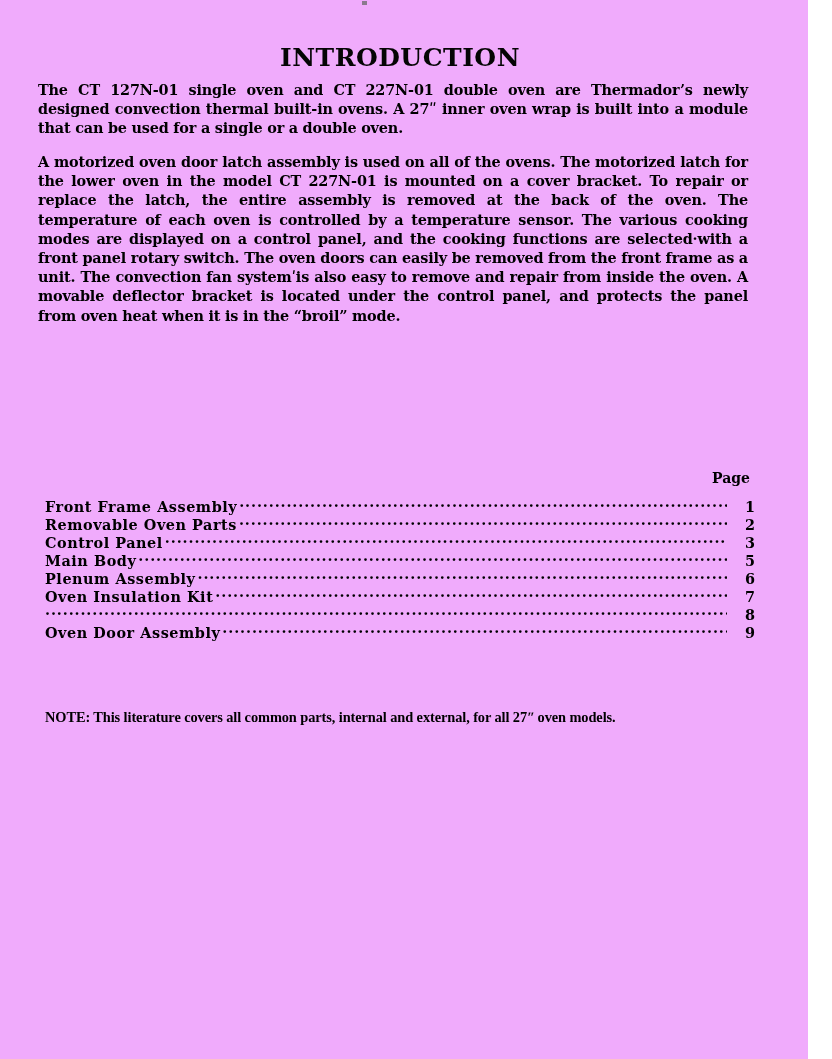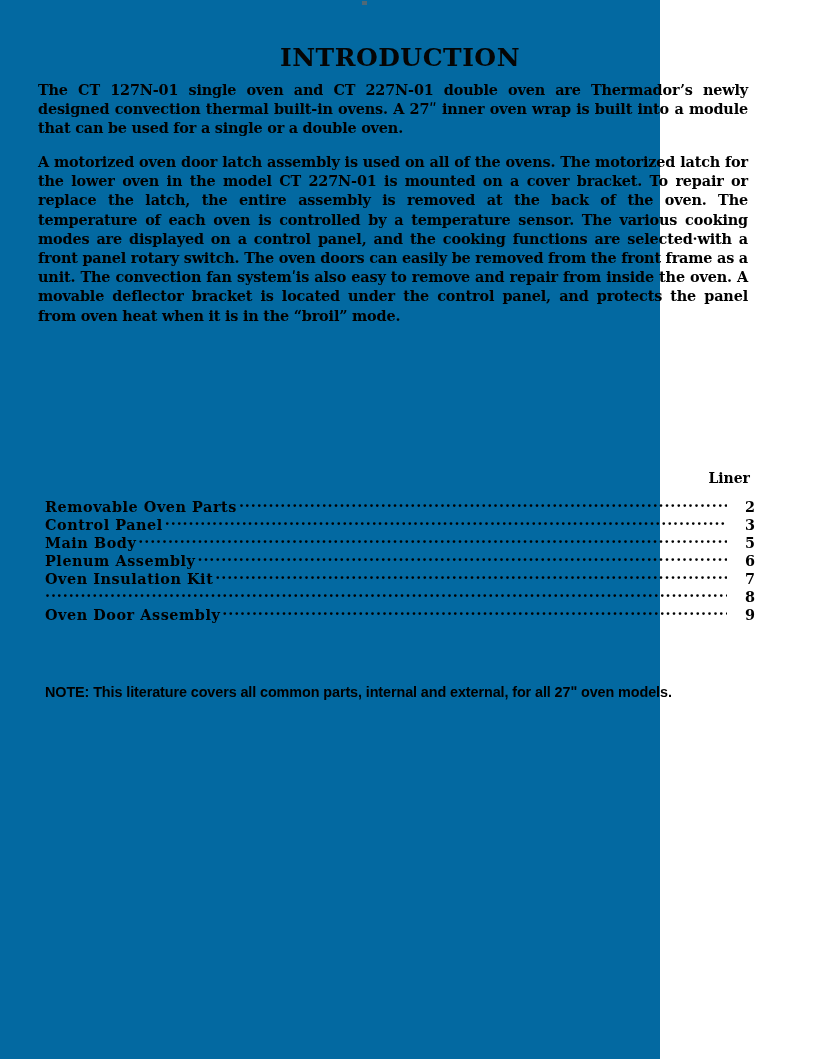--- a/index.html
+++ b/index.html
@@ -15,23 +15,23 @@
     overflow: hidden;
     font-family: "DejaVu Serif", "Liberation Serif", serif;
     color: #000000;
     -webkit-font-smoothing: none;
   }
 
   .page {
     position: absolute;
     left: 0;
     top: 0;
-    width: 660px;
+    width: 808px;
     height: 1059px;
-    background: #0369a1;
+    background: #f0abfc;
   }
 
   
   .scan-speck {
     position: absolute;
     left: 362px;
     top: 1px;
     width: 5px;
     height: 4px;
     background: #6a6a6a;
@@ -147,23 +147,23 @@
   .toc-page {
     flex: 0 0 auto;
     width: 22px;
     text-align: right;
     padding-left: 4px;
   }
 
   #note {
     position: absolute;
     left: 45px;
-    top: 683px;
+    top: 708px;
     width: 715px;
-    font-family: Liberation Sans, sans-serif;
+    font-family: Liberation Serif, serif;
     font-weight: bold;
     font-size: 14.4px;
     line-height: 19px;
     letter-spacing: -0.1px;
     color: #000;
   }
 </style>
 </head>
 <body>
 
@@ -175,24 +175,29 @@
 
   <div class="body-block" id="para-1">
     <p>The CT 127N-01 single oven and CT 227N-01 double oven are Thermador’s newly designed convection thermal built-in ovens. A 27ʺ inner oven wrap is built into a module that can be used for a single or a double oven.</p>
   </div>
 
   <div class="body-block" id="para-2">
     <p>A motorized oven door latch assembly is used on all of the ovens. The motorized latch for the lower oven in the model CT 227N-01 is mounted on a cover bracket. To repair or replace the latch, the entire assembly is removed at the back of the oven. The temperature of each oven is controlled by a temperature sensor. The various cooking modes are displayed on a control panel, and the cooking functions are selected·with a front panel rotary switch.  The oven doors can easily be removed from the front frame as a unit.  The convection fan systemʹis also easy to remove and repair from inside the oven. A movable deflector bracket is located under the control panel, and protects the panel from oven heat when it is in the “broil” mode.</p>
   </div>
 
 
-  <div id="page-col-label">Liner</div>
+  <div id="page-col-label">Page</div>
 
   <div id="toc">
 
+    <div class="toc-row">
+      <span class="toc-title">Front Frame Assembly</span>
+      <span class="toc-dots"></span>
+      <span class="toc-page">1</span>
+    </div>
 
     <div class="toc-row">
       <span class="toc-title">Removable Oven Parts</span>
       <span class="toc-dots"></span>
       <span class="toc-page">2</span>
     </div>
 
     <div class="toc-row">
       <span class="toc-title">Control Panel</span>
       <span class="toc-dots"></span>

